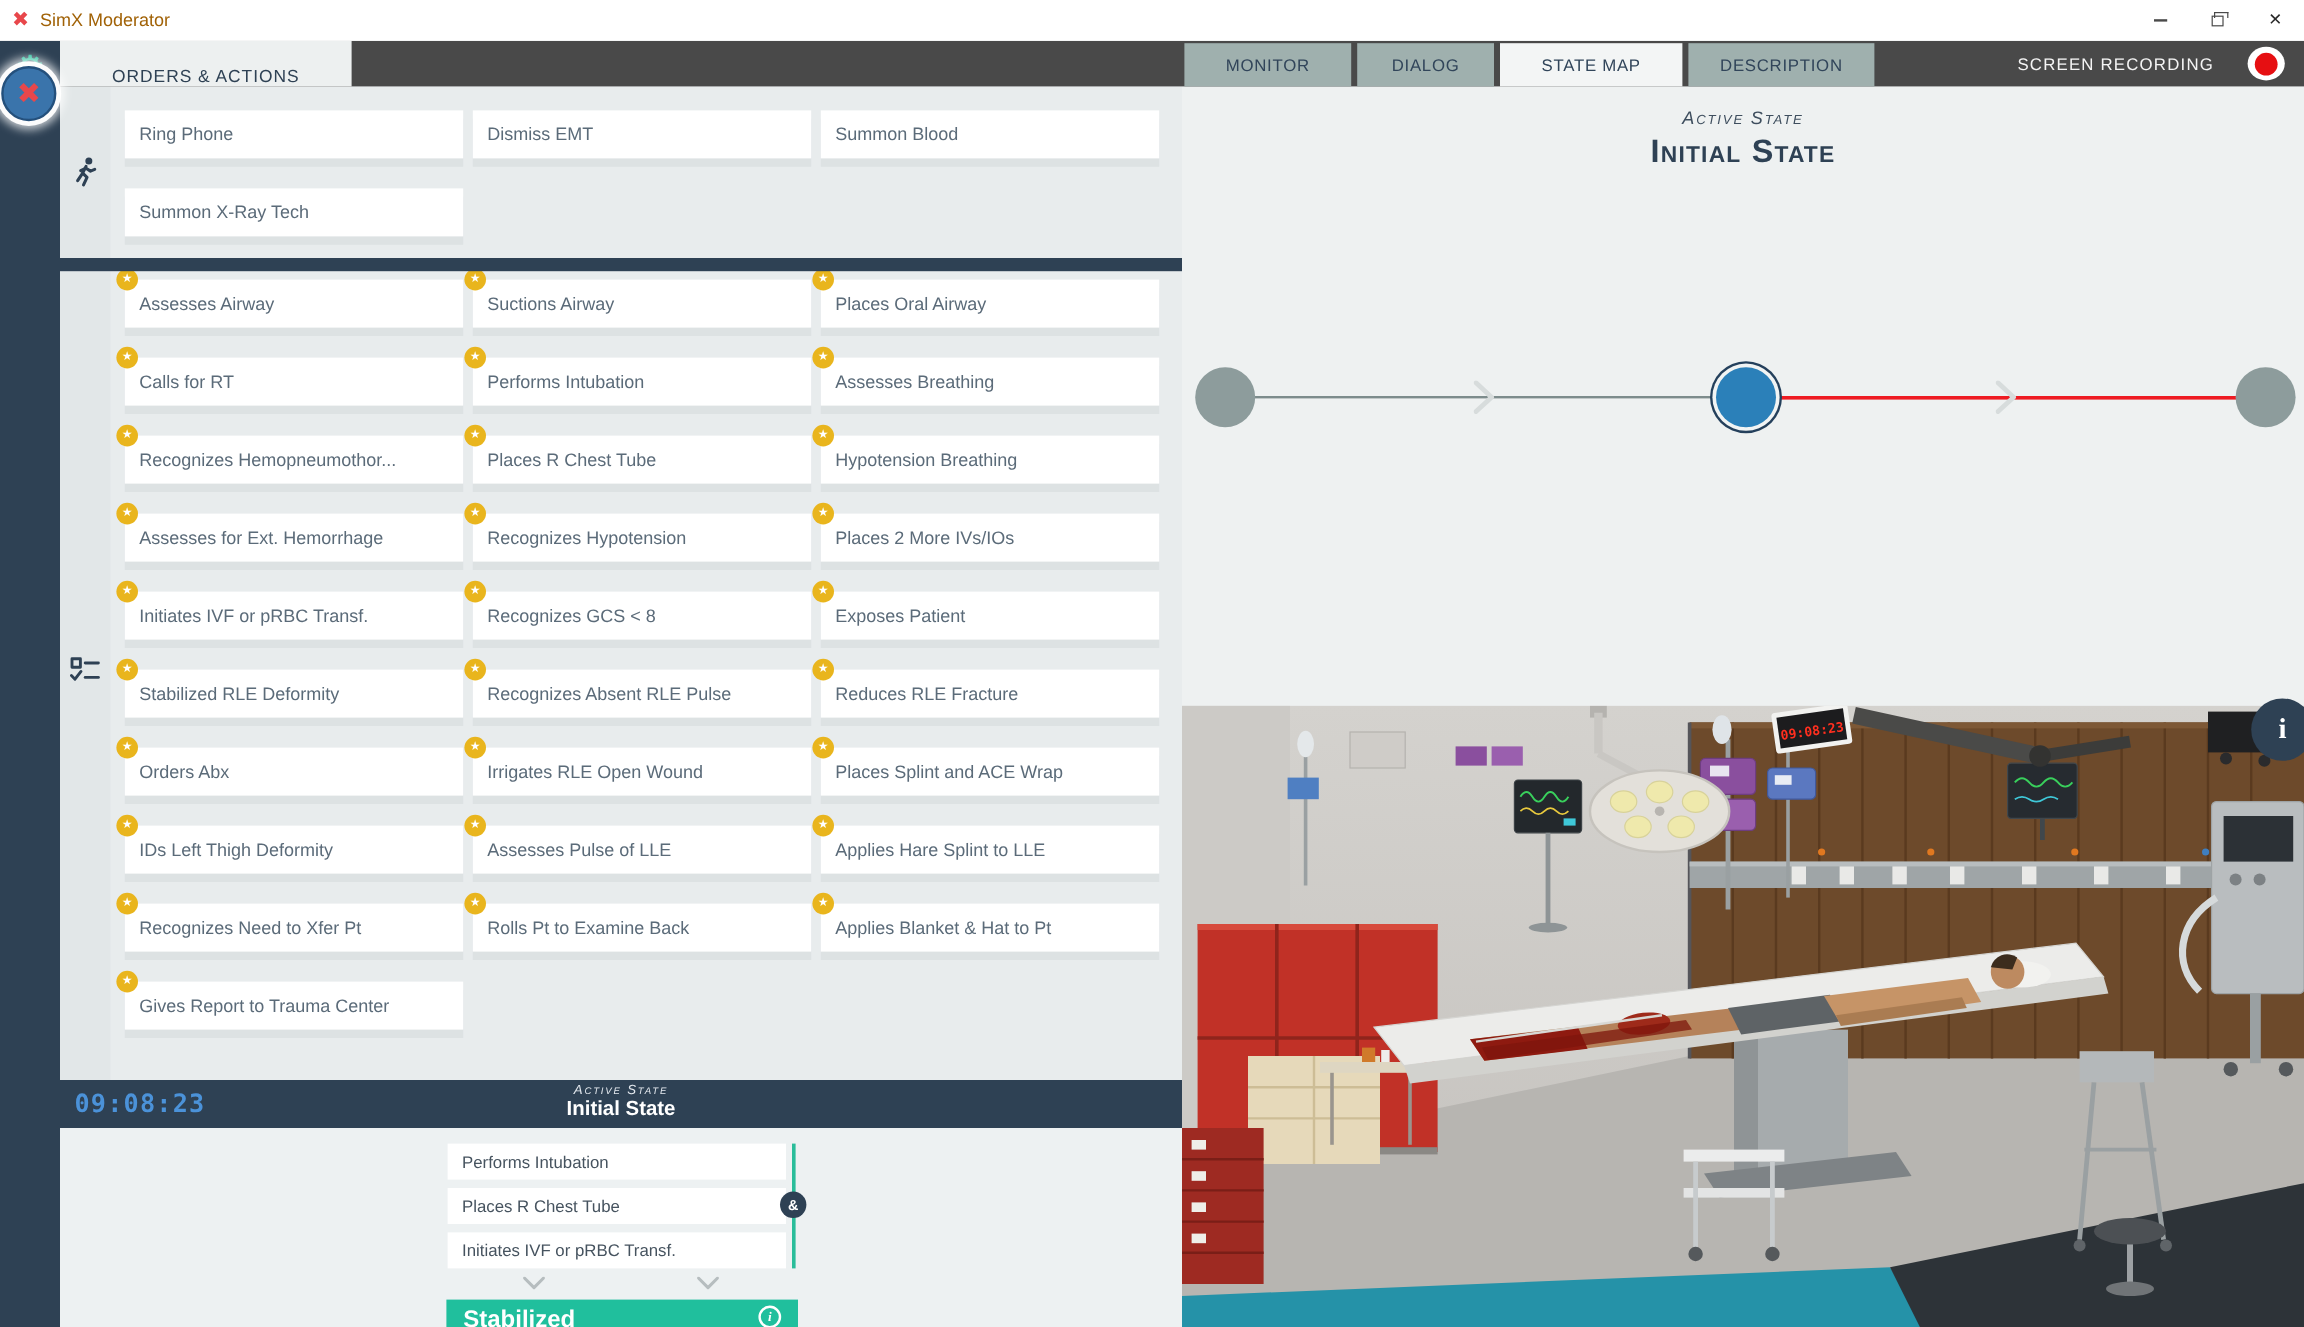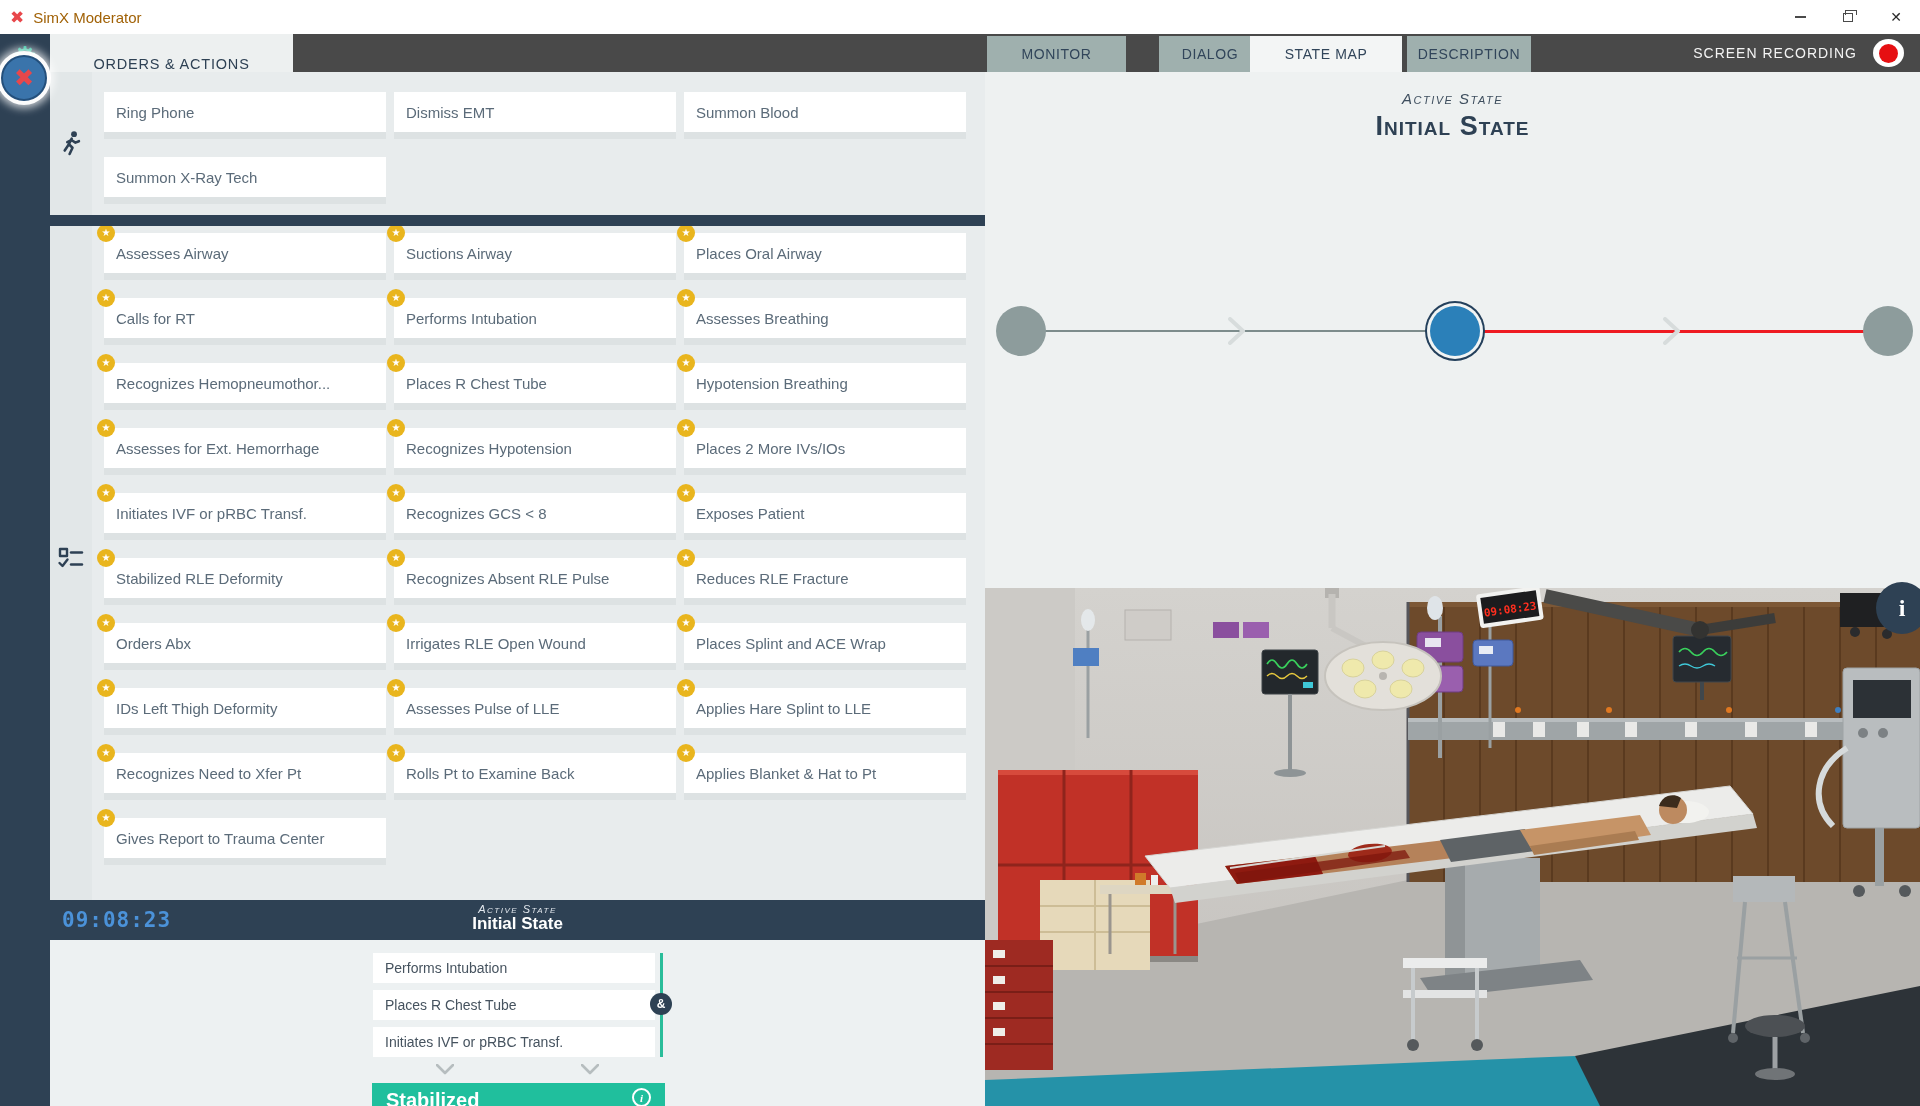--- a/index.html
+++ b/index.html
@@ -18,24 +18,24 @@
   .ic-restore::before { content:""; position:absolute; left:1px; top:-4px; width:10px; height:4px; border:1.4px solid #4a4a4a; border-bottom:none; }
   .ic-close { font-family:"DejaVu Sans", sans-serif; font-size:14px; color:#2a2a2a; }
 
   
   .tabbar { position:absolute; left:0; top:34px; width:1920px; height:38px; background:#494949; z-index:20; }
   .tab-left-zone { position:absolute; left:50px; top:0; width:243px; height:38px; background:#edf0f0; display:flex; align-items:flex-end; justify-content:center; }
   .tab-left-zone span { font-size:14.5px; letter-spacing:.8px; color:#2e4154; }
   .rtab { position:absolute; top:2px; height:36px; display:flex; align-items:center; justify-content:center; font-size:14px; letter-spacing:.6px; color:#31455a; background:#9fb0ae; cursor:pointer; }
   .rtab.active { background:#f3f5f5; }
   .tab-monitor { left:987px; width:139px; }
-  .tab-dialog { left:1131px; width:102px;margin-left:28px; }
+  .tab-dialog { left:1131px; width:114px; }
   .tab-statemap { left:1250px; width:152px; }
-  .tab-description { left:1407px; width:124px; }
-  .recording { position:absolute; right:0; top:0; height:38px; display:flex; align-items:center; gap:16px; padding-right:16px; }
+  .tab-description { left:1407px; width:155px; }
+  .recording { position:absolute; right:0; top:0; height:38px; display:flex; align-items:center; gap:28px; padding-right:16px; }
   .recording .rec-label { color:#f4f4f4; font-size:14px; letter-spacing:1px; }
   .rec-ring { width:31px; height:28px; border-radius:50%; background:#ffffff; display:flex; align-items:center; justify-content:center; cursor:pointer; }
   .rec-dot { width:19px; height:19px; border-radius:50%; background:#e60f12; }
 
   
   .sidebar { position:absolute; left:0; top:34px; width:50px; height:1072px; background:#2e4154; z-index:25; }
   .gear { position:absolute; left:0; top:6px; width:50px; text-align:center; font-family:"DejaVu Sans", sans-serif; font-size:29px; color:#26bd9b; cursor:pointer; }
   .close-badge { position:absolute; left:1px; top:55px; width:46px; height:46px; border-radius:50%; background:#3a74ab; border:2px solid #24507c; box-shadow:0 0 0 4px rgba(255,255,255,.95), 0 0 8px 7px rgba(255,255,255,.75); display:flex; align-items:center; justify-content:center; cursor:pointer; z-index:26; }
   .close-badge span { font-family:"DejaVu Sans", sans-serif; font-size:24px; font-weight:bold; color:#e8474b; }
   .side-strip { position:absolute; left:50px; top:72px; width:42px; height:828px; background:#e2e7e8; z-index:5; }

